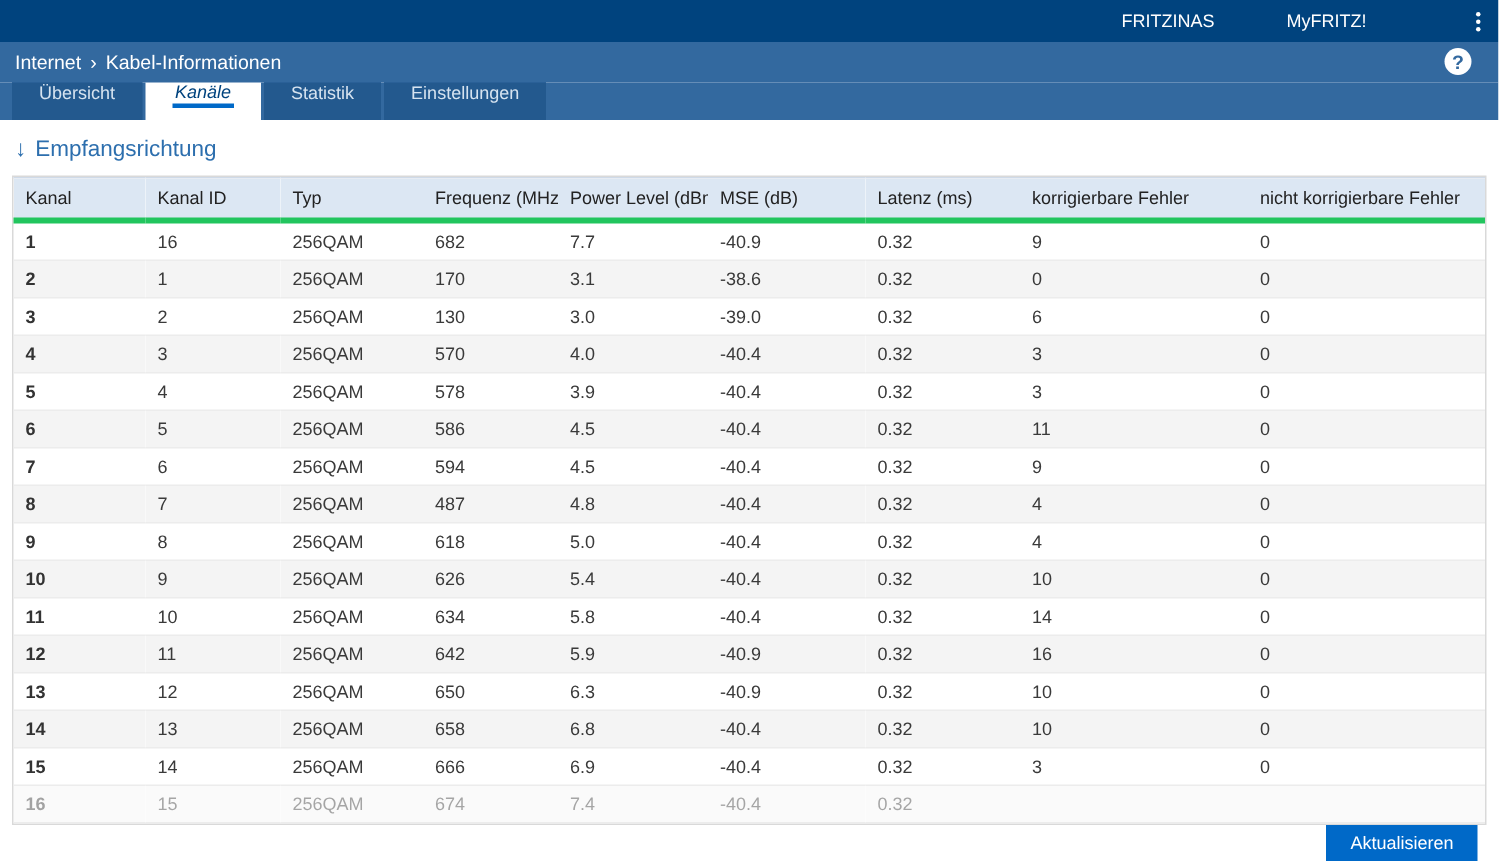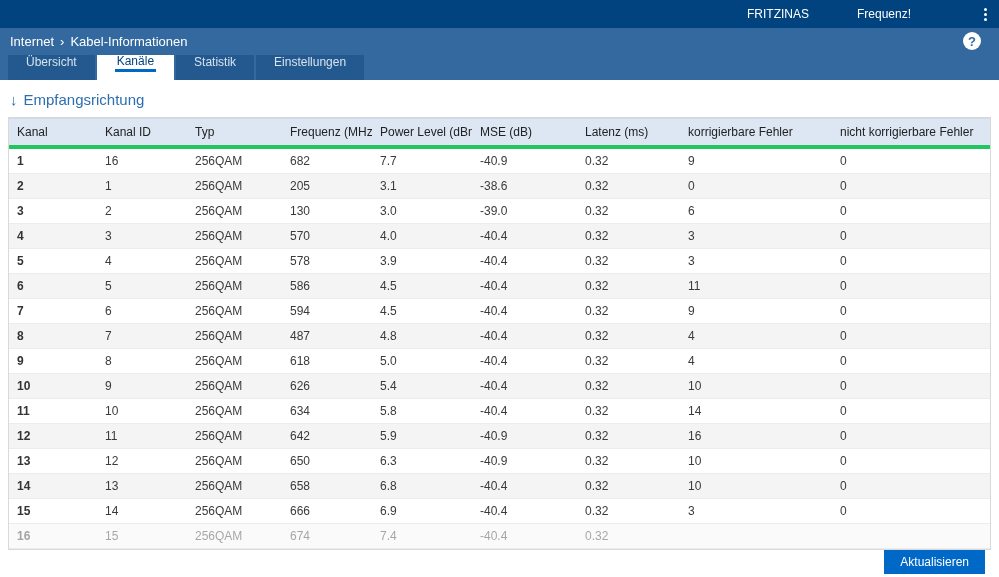--- a/index.html
+++ b/index.html
@@ -39,21 +39,21 @@
   
   .tabstrip {
     height: 25px; background: var(--band-bg, #33699F);
     display: flex; align-items: flex-end; padding: 0 0 0 8px; gap: 2px;
   }
   .tab {
     height: 36px; display: flex; align-items: center; padding: 0 18px;
     background: var(--tab-bg, #23598E); color: #D6E3F0; font-size: 12px; cursor: pointer; white-space: nowrap;
   }
   .tab.active { background: #fff; color: var(--active-tab-text, #00437E); }
-  .tab.active .tab-label { border-bottom: 3px solid var(--accent-blue, #0069C8); padding: 2px 2px 1px; }
+  .tab.active .tab-label { border-bottom: 3px solid var(--accent-blue, #0069C8); padding: 2px 2px 1px; font-style: italic; }
 
   
   .section-head {
     display: flex; align-items: center; gap: 6px; color: #2D6FAE;
     font-size: 15px; padding: 11px 10px 9px; cursor: pointer;
   }
   .panel { margin: 0 8px; border: 1px solid #D9D9D9; background: #fff; }
   .docsis { font-size: 12px; color: #333; padding: 9px 12px 10px; }
 
   table { width: 100%; border-collapse: collapse; table-layout: fixed; }
@@ -75,21 +75,21 @@
     background: var(--accent-blue, #0069C8); color: #fff; border: none;
     font-size: 12px; padding: 5px 16px; cursor: pointer; font-family: inherit;
   }
 </style>
 </head>
 <body>
 
 <header class="topbar">
   <nav class="top-links">
     <a class="top-link">FRITZINAS</a>
-    <a class="top-link">Frequenz!</a>
+    <a class="top-link">MyFRITZ!</a>
   </nav>
   <div class="kebab">
       <i></i>
       <i></i>
       <i></i>
     </div>
 </header>
 
 <div class="band">
   <span class="crumb">
@@ -156,21 +156,21 @@
             <td>7.7</td>
             <td>-40.9</td>
             <td>0.32</td>
             <td>9</td>
             <td>0</td>
           </tr>
           <tr>
             <td>2</td>
             <td>1</td>
             <td>256QAM</td>
-            <td>205</td>
+            <td>170</td>
             <td>3.1</td>
             <td>-38.6</td>
             <td>0.32</td>
             <td>0</td>
             <td>0</td>
           </tr>
           <tr>
             <td>3</td>
             <td>2</td>
             <td>256QAM</td>

